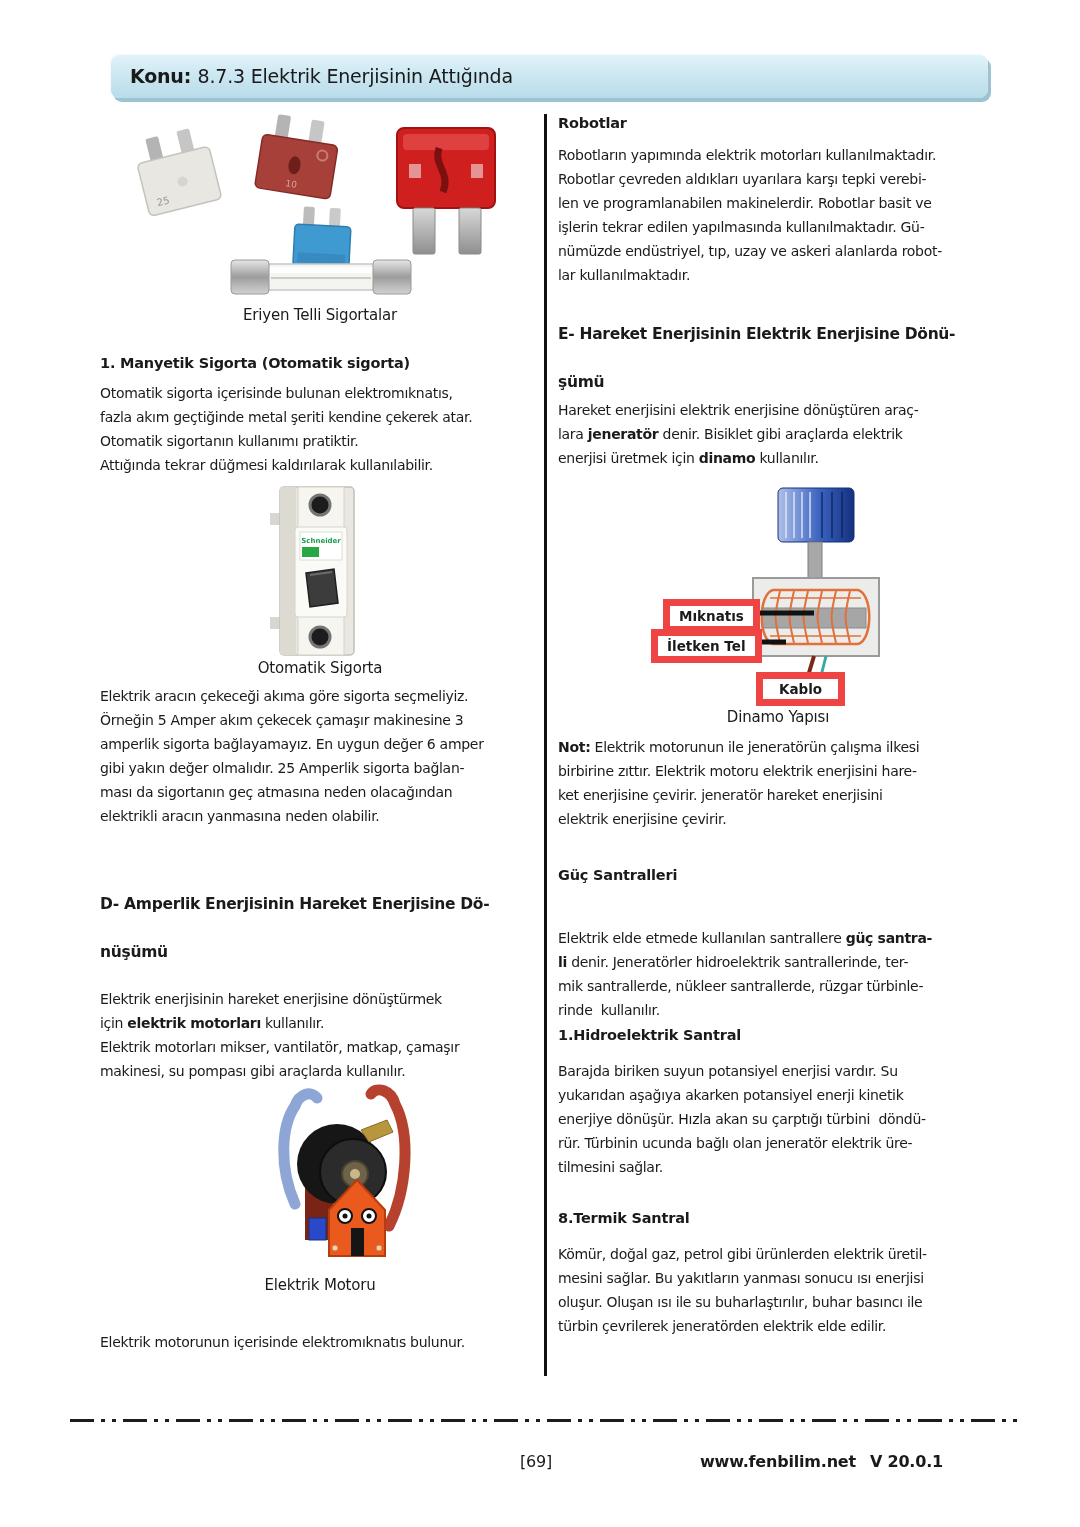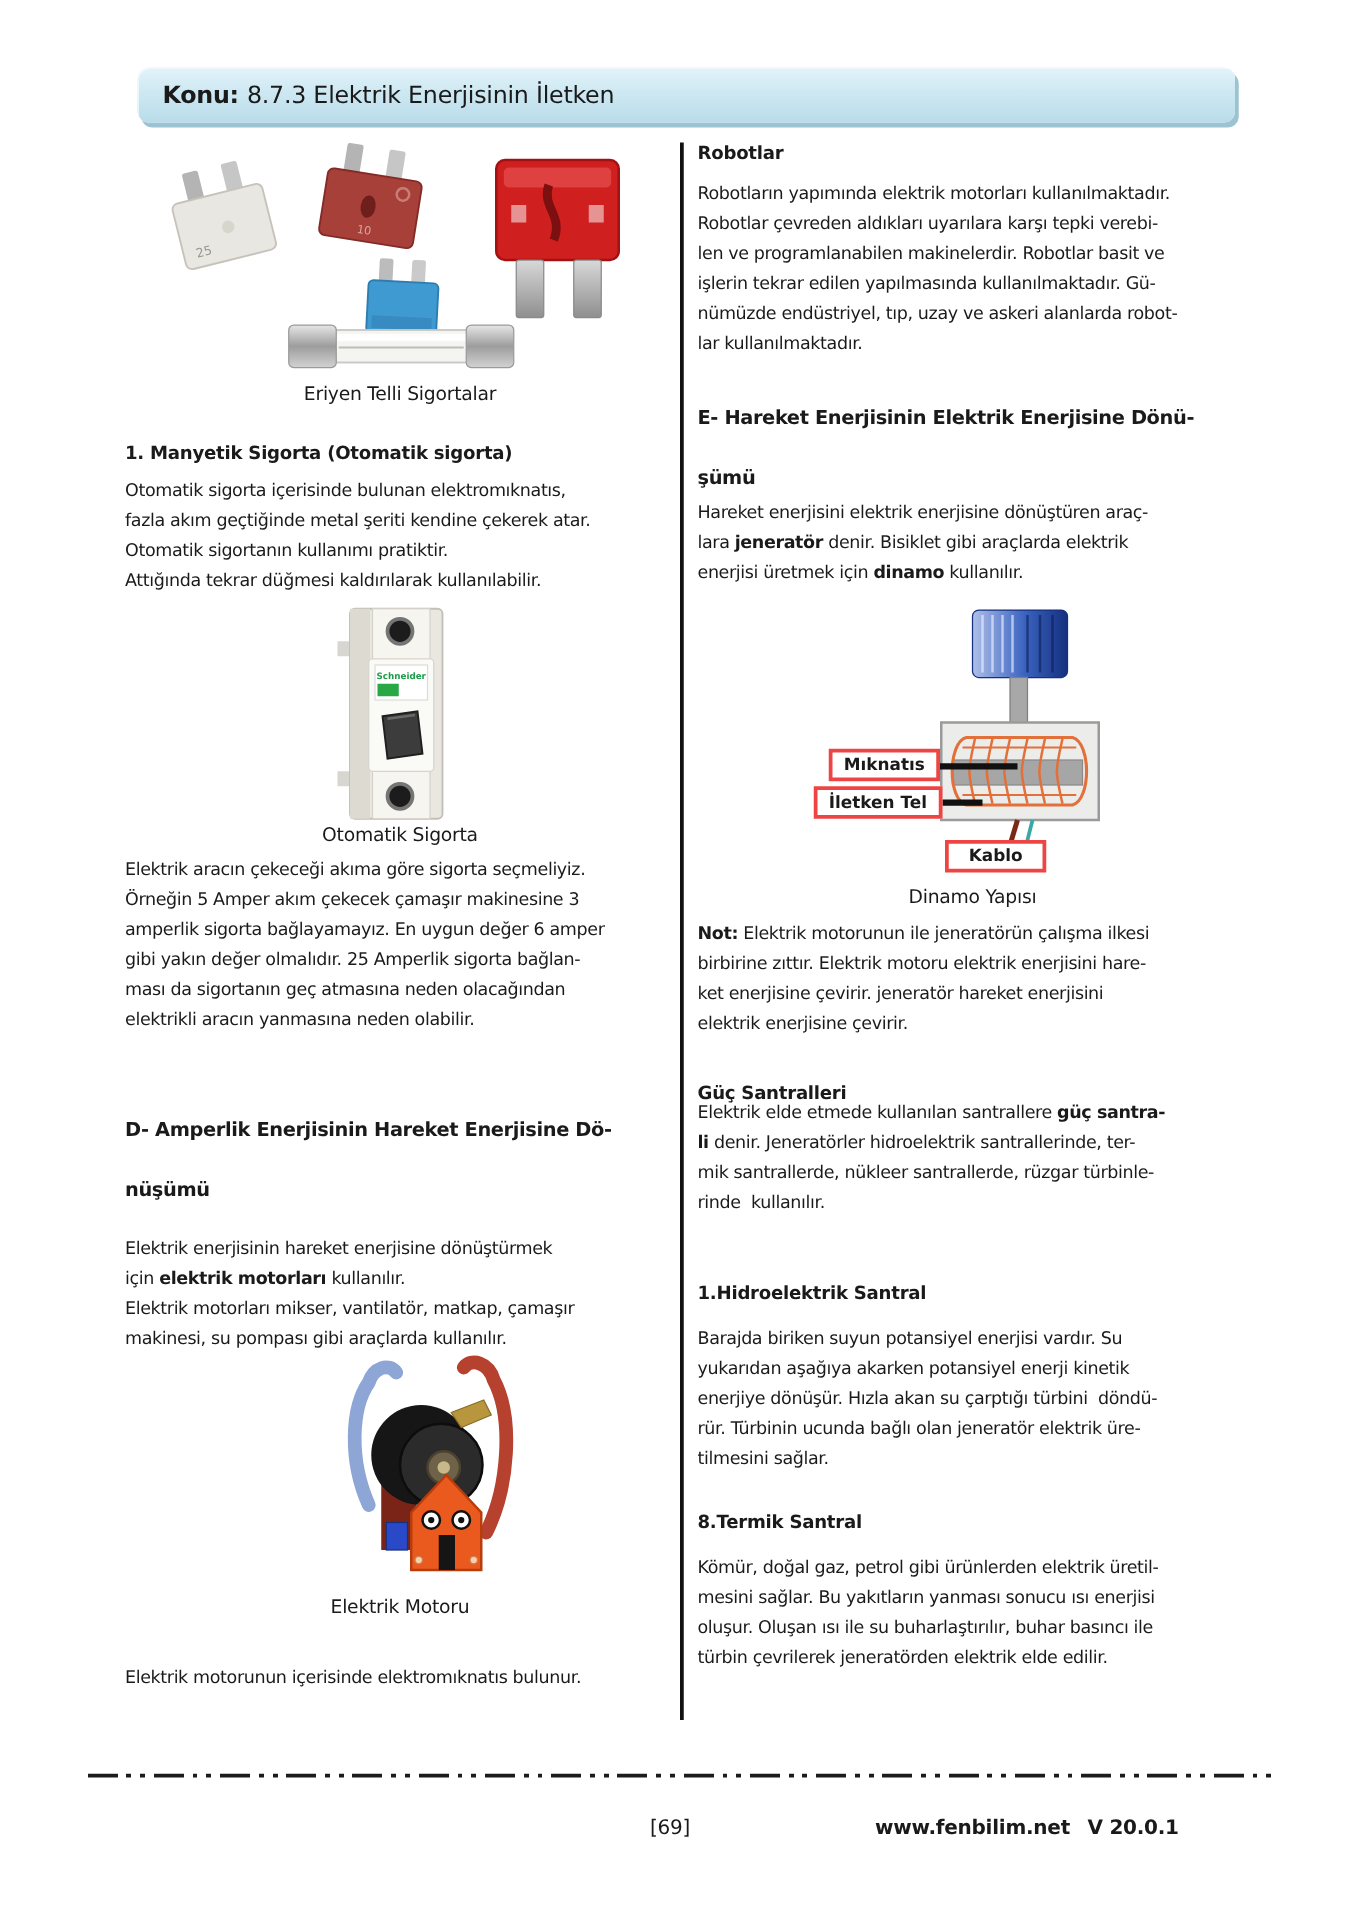--- a/index.html
+++ b/index.html
@@ -24,21 +24,21 @@
   .divider{position:absolute;left:544px;top:114px;width:3px;height:1262px;background:#111;}
   .blk{position:absolute;left:0;width:440px;}
   .para{font-size:14px;line-height:24px;letter-spacing:-0.3px;white-space:pre;}
   .h-inline{font-size:14.5px;font-weight:bold;letter-spacing:-0.2px;white-space:pre;}
   .h-section{font-size:15.5px;font-weight:bold;line-height:48px;letter-spacing:-0.3px;white-space:pre;}
   .caption{font-size:15px;text-align:center;letter-spacing:-0.2px;}
   .figure{display:flex;justify-content:center;}
   
   .dinamo-fig{position:absolute;left:50px;top:372px;width:340px;height:230px;}
   .dlabel{
-    position:absolute;background:#fff;border:3px solid #ef4444;
+    position:absolute;background:#fff;border:7px solid #ef4444;
     font-size:13.5px;font-weight:bold;padding:2px 9px;white-space:nowrap;
   }
   
   .foot-line{
     position:absolute;left:70px;top:1419px;width:952px;height:3px;
     background:repeating-linear-gradient(90deg,
       #1c1c1c 0 24px, transparent 24px 31px,
       #1c1c1c 31px 35px, transparent 35px 42px,
       #1c1c1c 42px 46px, transparent 46px 53px);
   }
@@ -46,21 +46,21 @@
   #page-num{left:520px;top:1452px;}
   #site-box{left:700px;top:1452px;font-weight:bold;}
   #site-box span{margin-right:14px;}
 </style>
 </head>
 <body>
 
 <div id="page">
 
   <div class="konu-bar">
-    <div class="txt"><span class="b">Konu: </span><span>8.7.3 Elektrik Enerjisinin İletken</span></div>
+    <div class="txt"><span class="b">Konu: </span><span>8.7.3 Elektrik Enerjisinin Attığında</span></div>
   </div>
 
   <div class="divider"></div>
 
   <div id="col-left" class="col">
 
     <div class="blk figure" style="top:2px;">
       <svg width="430" height="186" viewBox="0 0 430 186">
         <defs>
           <linearGradient id="cap" x1="0" y1="0" x2="0" y2="1">
@@ -252,21 +252,21 @@
       <div class="dlabel" style="left:148px;top:190px;padding:2px 16px;">Kablo</div>
     </div>
     <div class="blk caption" style="top:598px;">Dinamo Yapısı</div>
 
     <div class="blk para" style="top:625px;"><span class="b">Not:</span><span> Elektrik motorunun ile jeneratörün çalışma ilkesi
 birbirine zıttır. Elektrik motoru elektrik enerjisini hare-
 ket enerjisine çevirir. jeneratör hareket enerjisini
 elektrik enerjisine çevirir.</span></div>
 
     <div class="blk h-inline" style="top:757px;">Güç Santralleri</div>
-    <div class="blk para" style="top:768px;"><span>Elektrik elde etmede kullanılan santrallere </span><span class="b">güç santra-
+    <div class="blk para" style="top:816px;"><span>Elektrik elde etmede kullanılan santrallere </span><span class="b">güç santra-
 li</span><span> denir. Jeneratörler hidroelektrik santrallerinde, ter-
 mik santrallerde, nükleer santrallerde, rüzgar türbinle-
 rinde  kullanılır.</span></div>
 
     <div class="blk h-inline" style="top:917px;">1.Hidroelektrik Santral</div>
     <div class="blk para" style="top:949px;">Barajda biriken suyun potansiyel enerjisi vardır. Su
 yukarıdan aşağıya akarken potansiyel enerji kinetik
 enerjiye dönüşür. Hızla akan su çarptığı türbini  döndü-
 rür. Türbinin ucunda bağlı olan jeneratör elektrik üre-
 tilmesini sağlar.</div>

